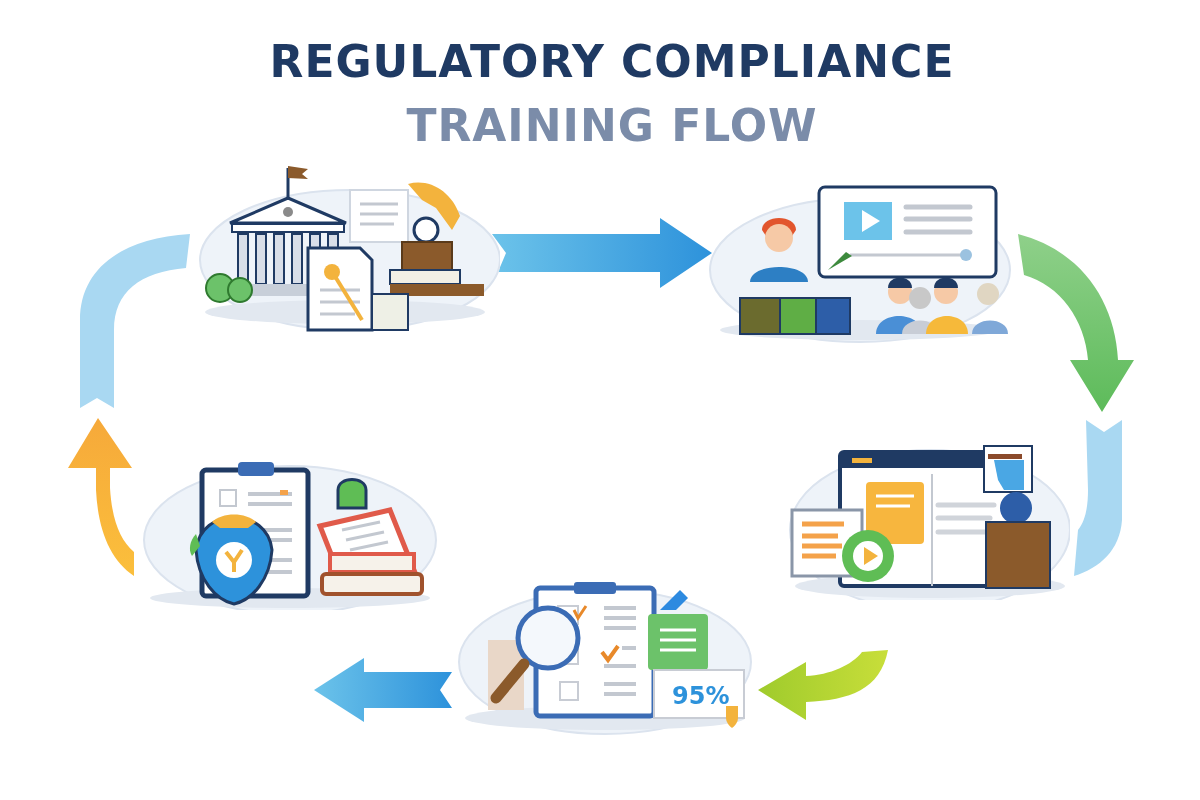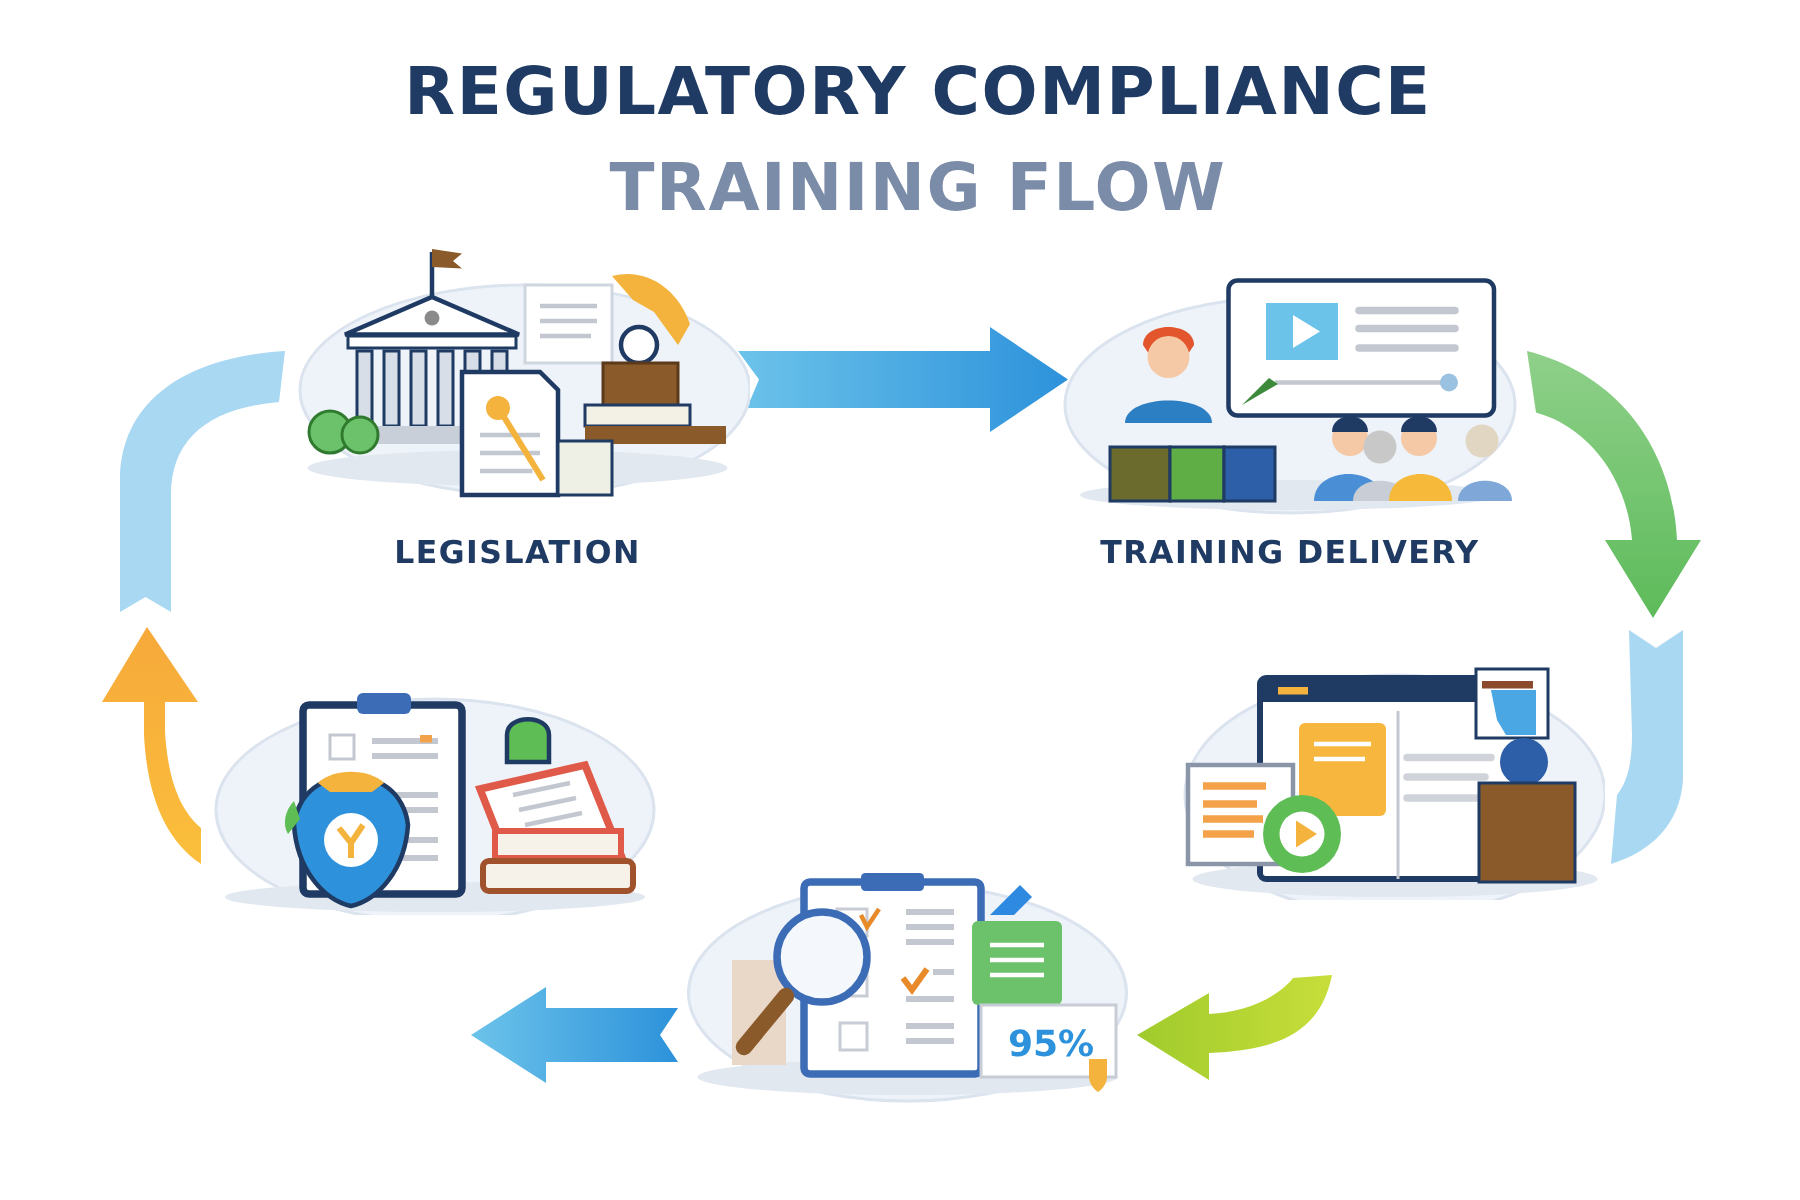--- a/index.html
+++ b/index.html
@@ -105,21 +105,20 @@
     <polygon points="118,88 170,88 182,100 182,170 118,170" fill="#fff" stroke="#1f3a63" stroke-width="3"></polygon>
     <g stroke="#c3c8d0" stroke-width="3">
         <line x1="130" y1="130" x2="170" y2="130"></line>
         <line x1="130" y1="142" x2="170" y2="142"></line>
         <line x1="130" y1="154" x2="165" y2="154"></line>
       </g>
     <circle cx="142" cy="112" r="8" fill="#f3b33d"></circle>
     <line x1="146" y1="118" x2="172" y2="160" stroke="#f3b33d" stroke-width="4"></line>
     <rect x="182" y="134" width="36" height="36" fill="#eef0e6" stroke="#1f3a63" stroke-width="2"></rect>
   </svg>
-  <div class="label" style="left:0;width:310px;top:196px;">LEGISLATION</div>
 </div>
 
 <div class="stage" style="left:700px;top:170px;width:320px;height:220px;">
   <svg width="320" height="180">
     <ellipse cx="160" cy="100" rx="150" ry="72" fill="#eef3f9" stroke="#dbe3ee" stroke-width="2"></ellipse>
     <ellipse cx="160" cy="160" rx="140" ry="10" fill="#e2e8f0"></ellipse>
     <rect x="119" y="17" width="177" height="90" rx="6" fill="#fff" stroke="#1f3a63" stroke-width="3"></rect>
     <rect x="144" y="32" width="48" height="38" fill="#6cc3ea"></rect>
     <polygon points="162,40 162,62 180,51" fill="#fff"></polygon>
     <g stroke="#c3c8d0" stroke-width="5" stroke-linecap="round">
@@ -140,21 +139,20 @@
       <path d="M188,118 C188,104 212,104 212,118 Z" fill="#1f3a63"></path>
     <path d="M176,164 C176,140 222,140 222,164 Z" fill="#4a8fd6"></path>
     <circle cx="220" cy="128" r="11" fill="#c8c8c8"></circle>
       <path d="M202,164 C202,146 238,146 238,164 Z" fill="#c8cdd6"></path>
     <circle cx="246" cy="122" r="12" fill="#f6c9a6"></circle>
       <path d="M234,118 C234,104 258,104 258,118 Z" fill="#1f3a63"></path>
     <path d="M226,164 C226,140 268,140 268,164 Z" fill="#f6b93a"></path>
     <circle cx="288" cy="124" r="11" fill="#e0d6c2"></circle>
       <path d="M272,164 C272,146 308,146 308,164 Z" fill="#7fa8d8"></path>
   </svg>
-  <div class="label" style="left:0;width:320px;top:186px;">TRAINING DELIVERY</div>
 </div>
 
 <div class="stage" style="left:780px;top:440px;width:290px;height:210px;">
   <svg width="290" height="160">
     <ellipse cx="150" cy="90" rx="140" ry="80" fill="#eef3f9" stroke="#dbe3ee" stroke-width="2"></ellipse>
     <ellipse cx="150" cy="146" rx="135" ry="12" fill="#e2e8f0"></ellipse>
     <rect x="60" y="12" width="174" height="134" rx="4" fill="#fff" stroke="#1f3a63" stroke-width="4"></rect>
     <rect x="60" y="12" width="174" height="16" fill="#1f3a63"></rect>
     <rect x="72" y="18" width="20" height="5" fill="#f3b33d"></rect>
     <rect x="86" y="42" width="58" height="62" rx="4" fill="#f7b63e"></rect>

